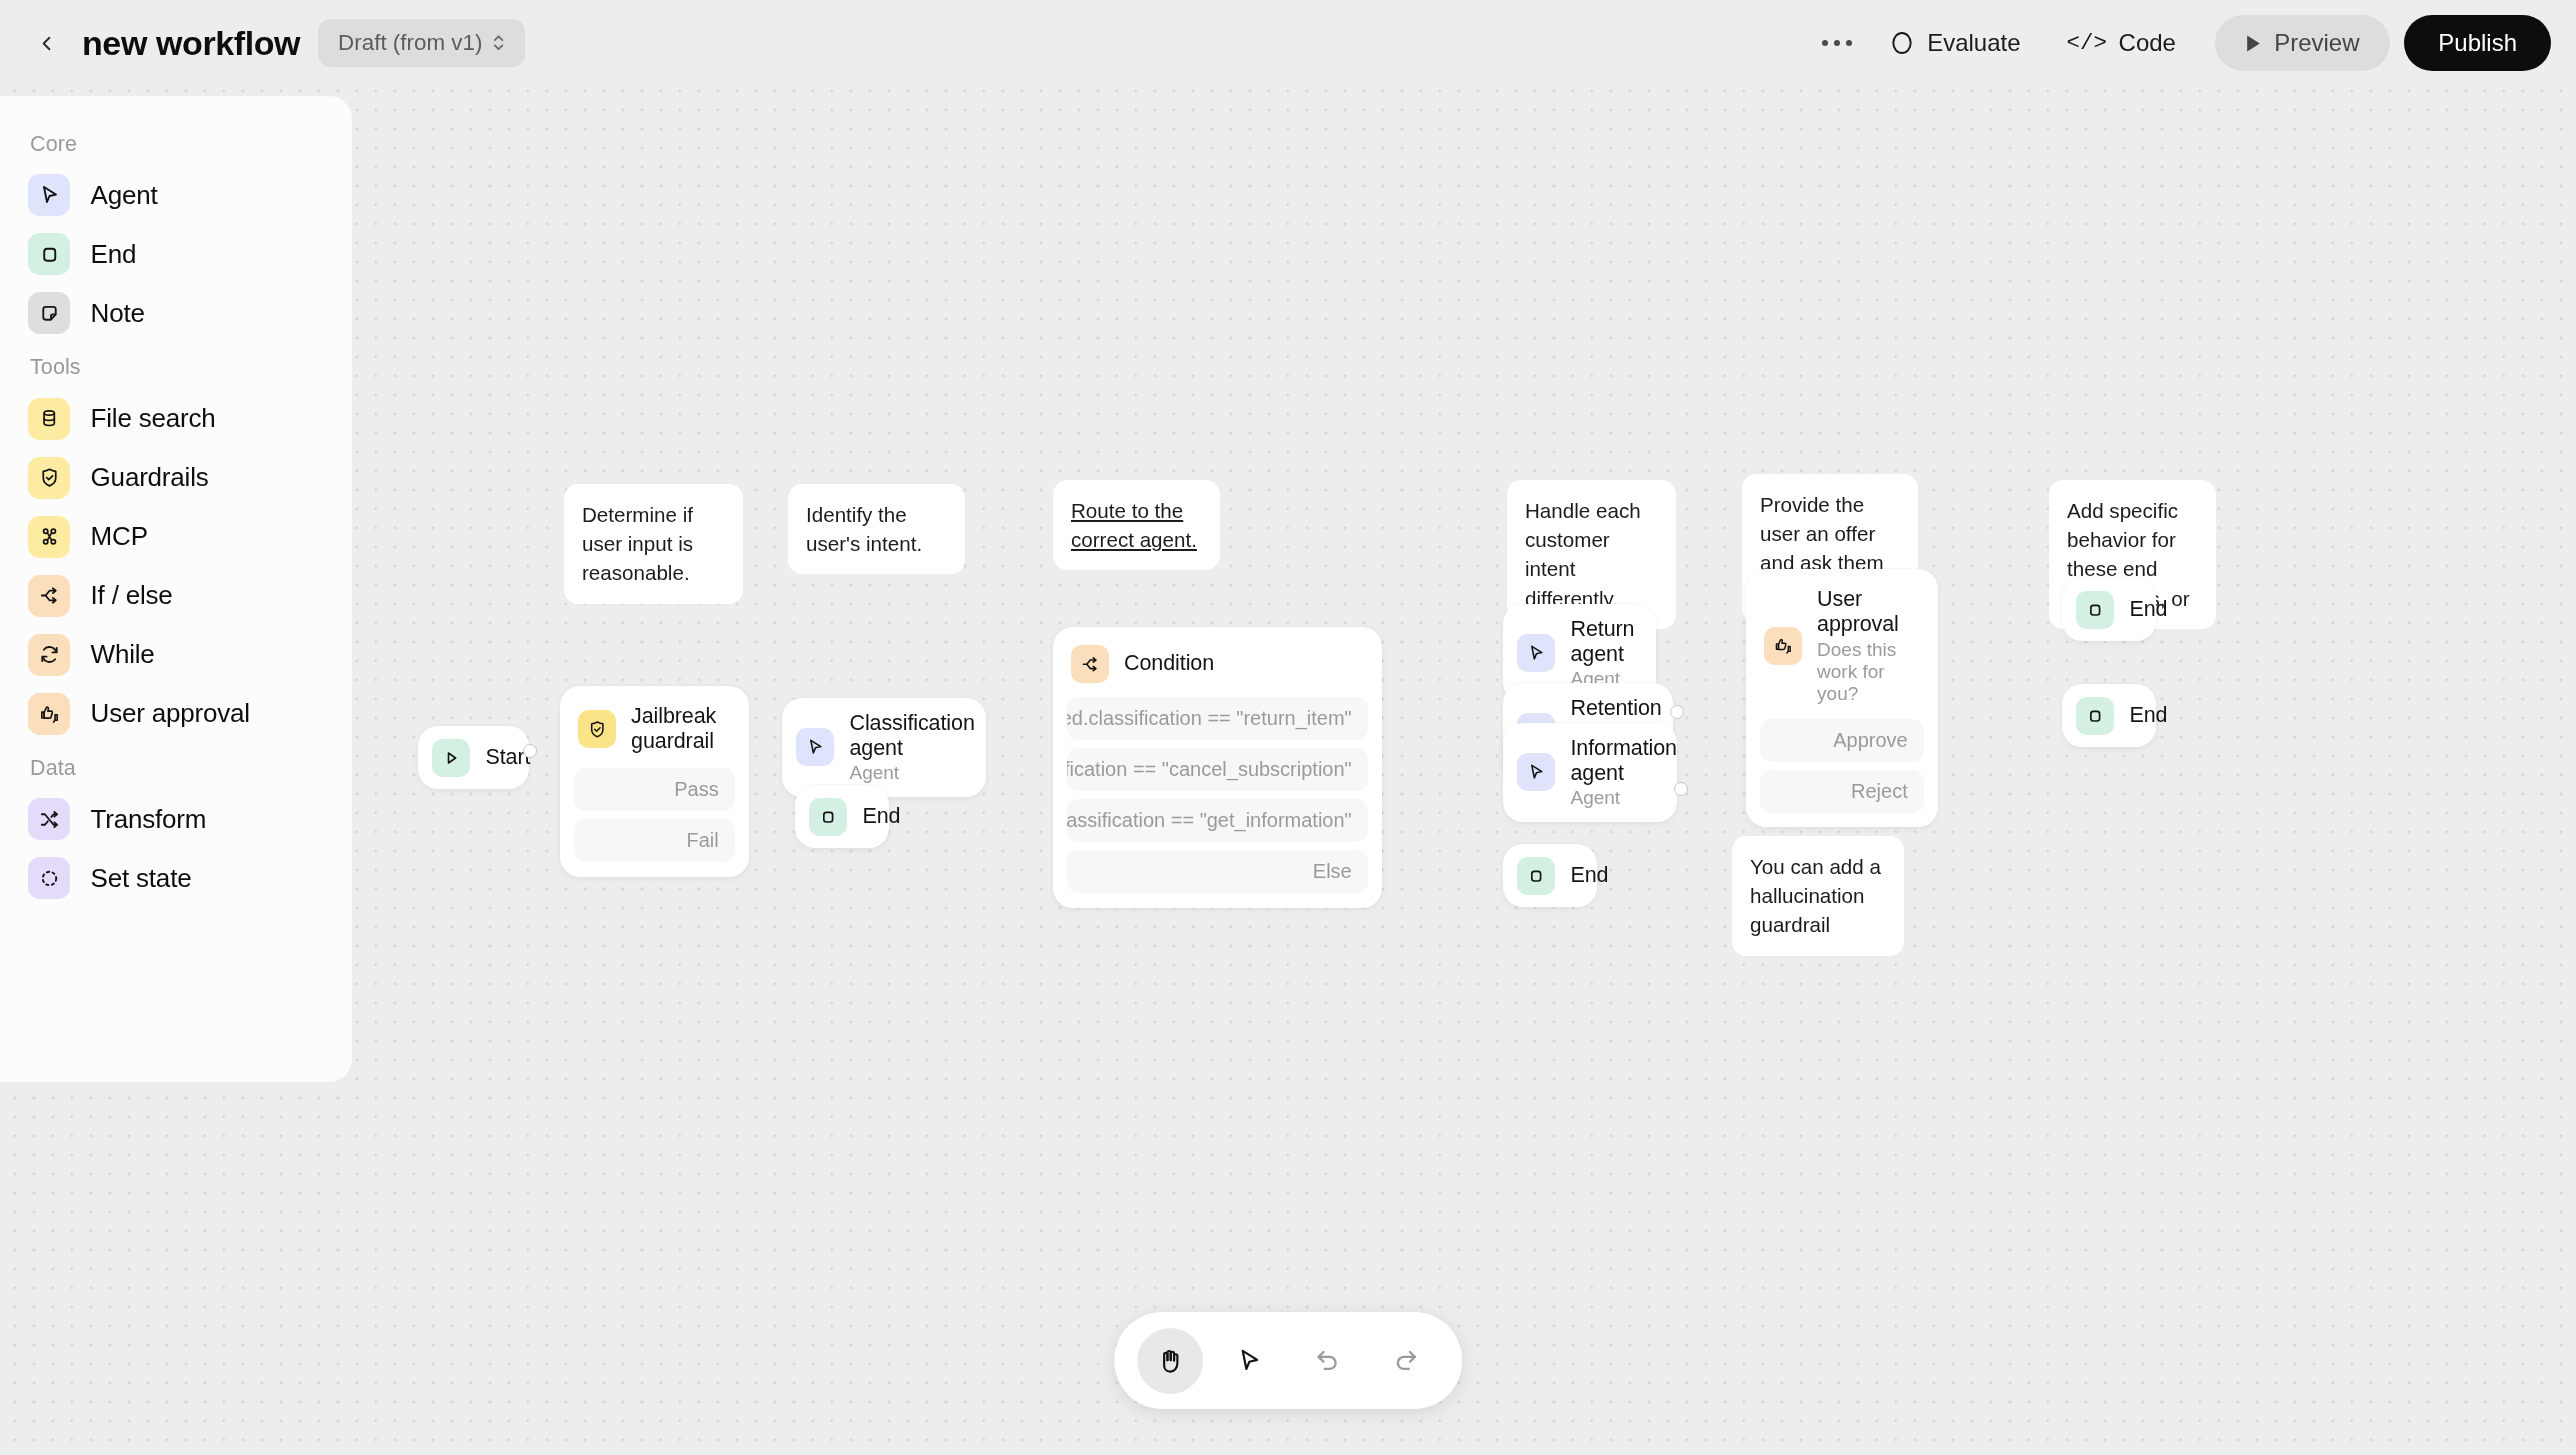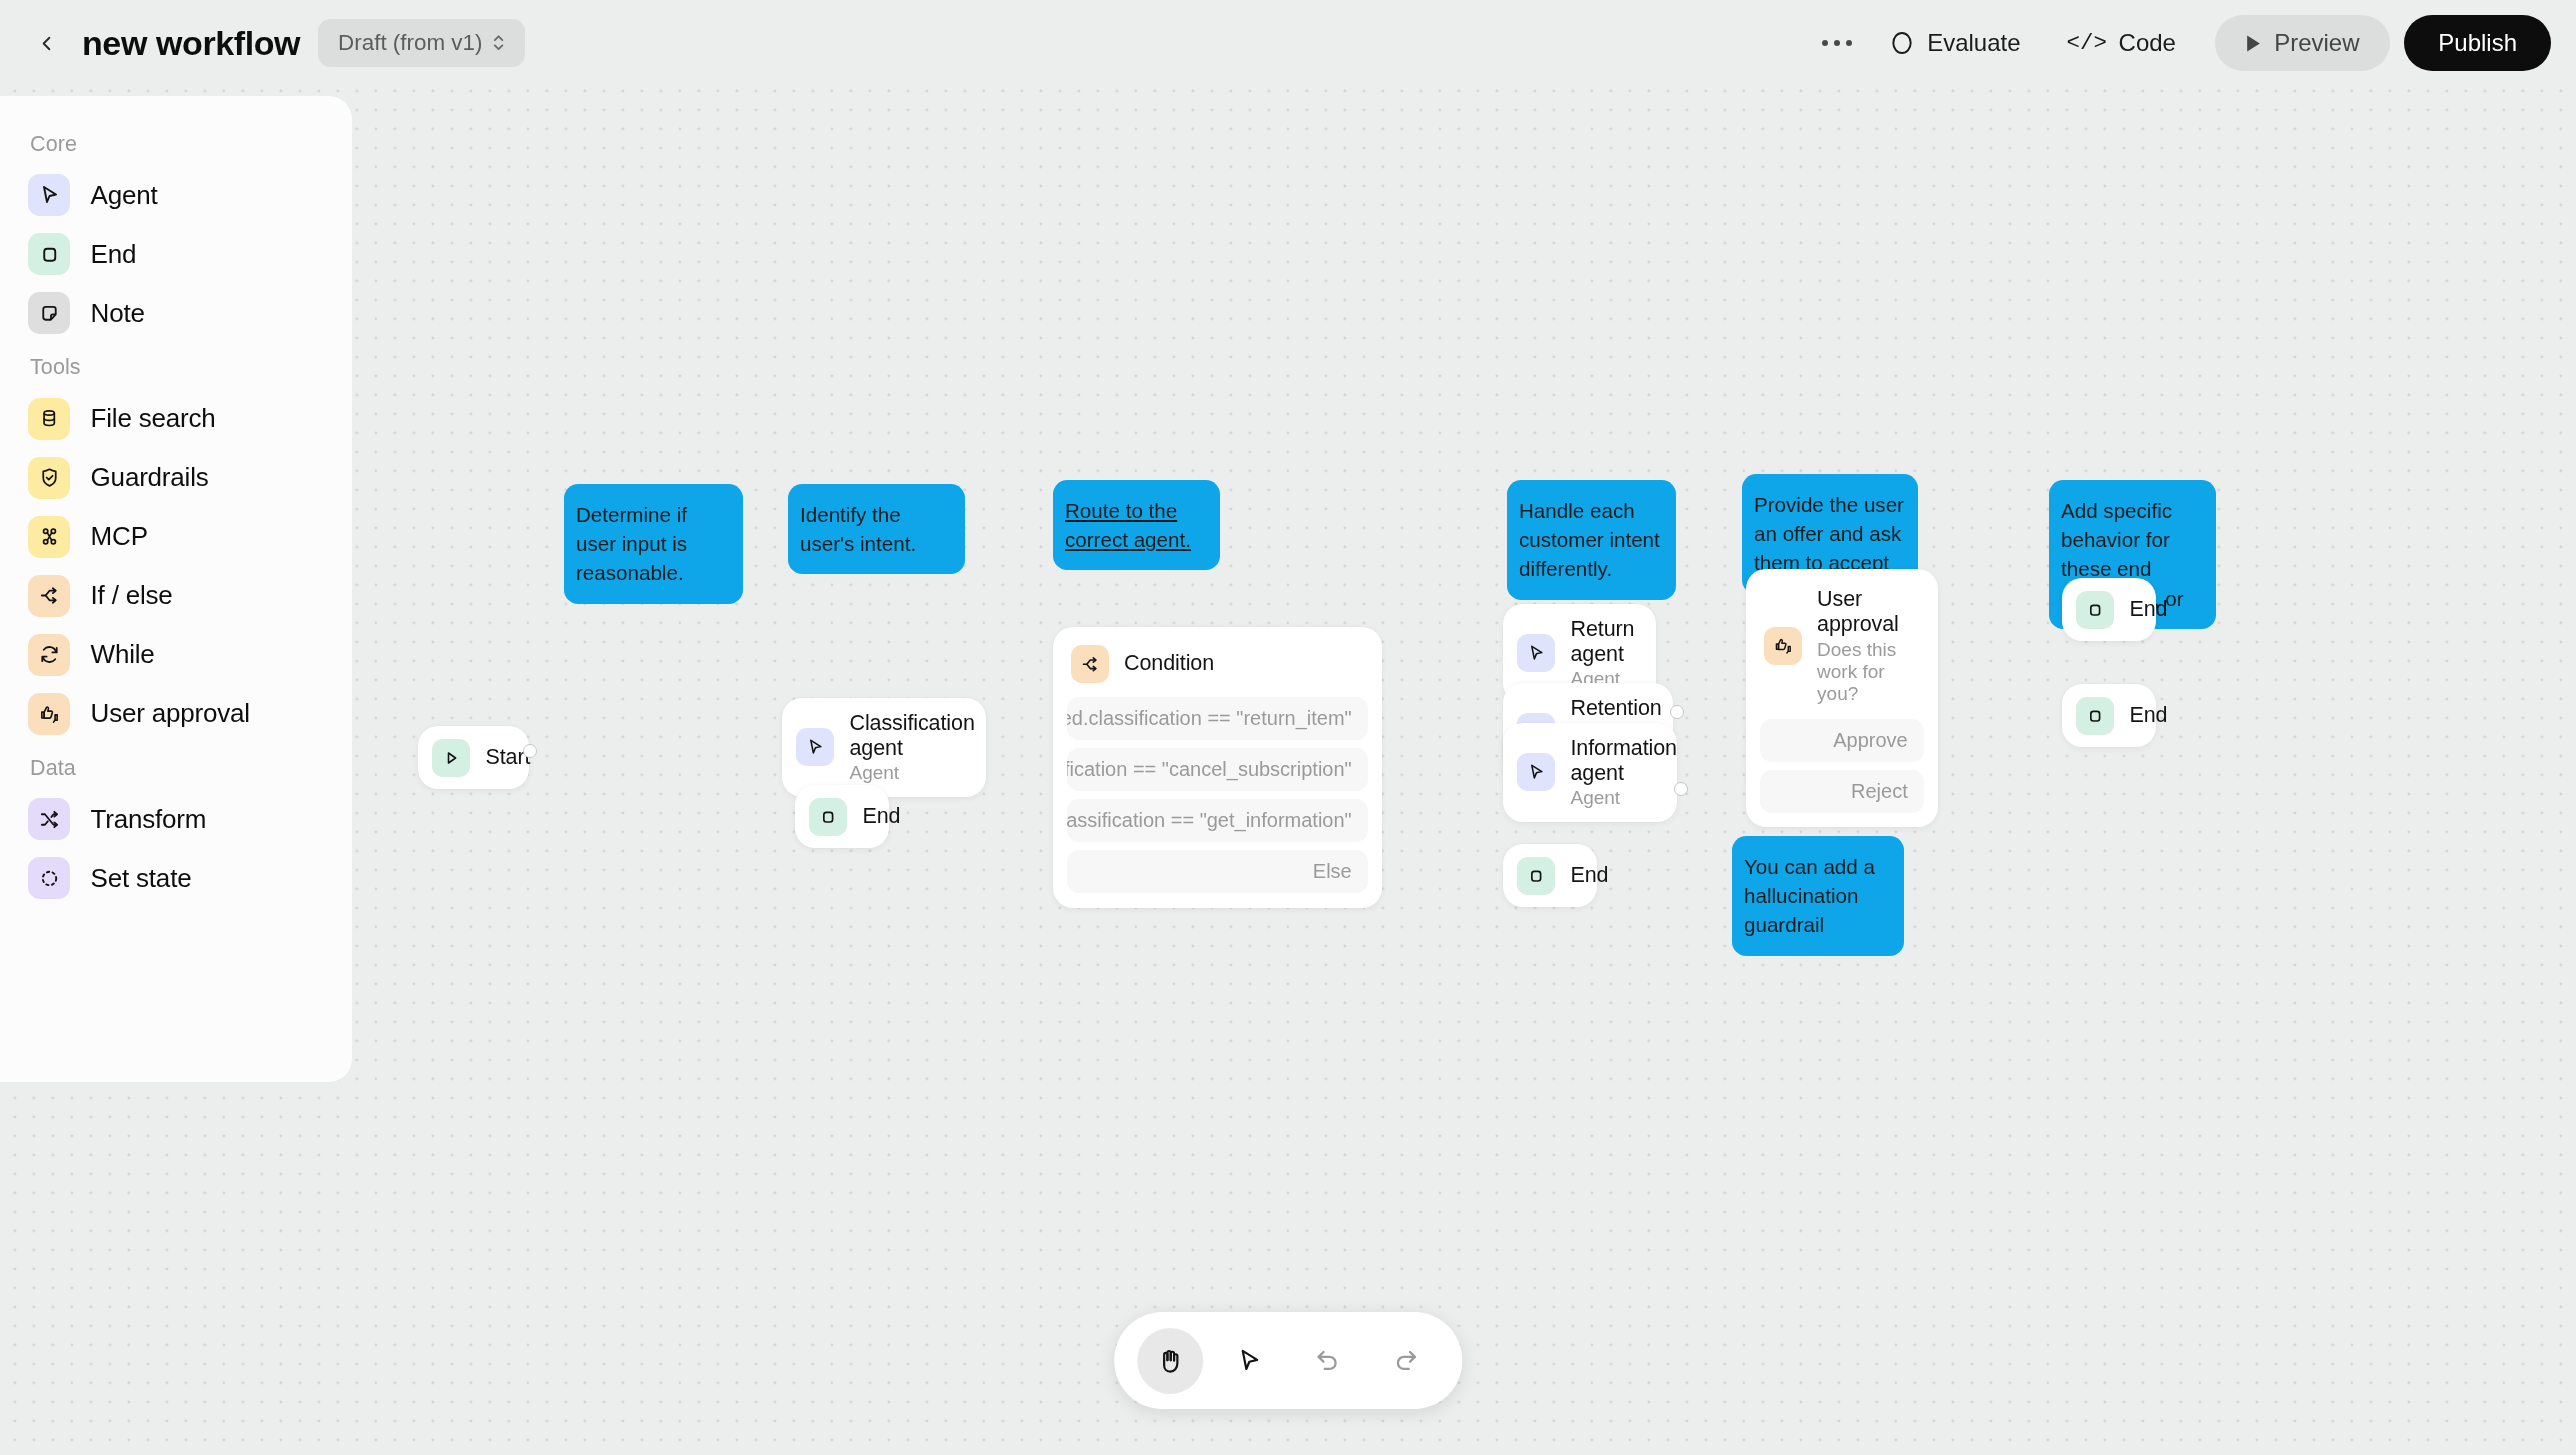--- a/index.html
+++ b/index.html
@@ -102,22 +102,22 @@
     white-space: nowrap; overflow: hidden; cursor: pointer;
   }
   .branch:last-child { margin-bottom: 0; }
   .port {
     position: absolute; width: 14.3px; height: 14.3px; border-radius: 50%;
     background: #ffffff; border: 1.6px solid #c6c6c6; z-index: 12;
   }
 
   
   .sticky {
-    position: absolute; background: #0ea5e9; border-radius: 14.3px;
-    padding: 16px 12px; font-size: 20.6px; line-height: 1.42; color: #1c1c1c;
+    position: absolute; background: #ffffff; border-radius: 14.3px;
+    padding: 16px 18px; font-size: 20.6px; line-height: 1.42; color: #1c1c1c;
     z-index: 8; cursor: grab;
   }
 
   
   .toolbar {
     position: absolute; left: 50%; transform: translateX(-50%); bottom: 47px;
     height: 97px; background: #ffffff; border-radius: 48px;
     box-shadow: 0 3.6px 18px rgba(0,0,0,0.10);
     display: flex; align-items: center; gap: 12.5px; padding: 0 23px; z-index: 35;
   }
@@ -326,20 +326,33 @@
   <div class="node node-simple" style="left:418px; top:726px; width:111px;">
     <span class="node-ico" style="background:#d4f0e2">
       <svg width="20" height="20" viewBox="0 0 24 24" fill="none" stroke="#141414" stroke-width="1.9" stroke-linejoin="round">
         <path d="M9 6 L17.5 12 L9 18 Z"></path>
         </svg>
     </span>
     <span class="node-title">Start</span>
   </div>
   <div class="port" style="left:523px; top:744px;"></div>
 
+  <div class="node node-card" style="left:560px; top:686px; width:189px;">
+    <div class="node-head">
+      <span class="node-ico" style="background:#fbe487">
+        <svg width="20.6" height="20.6" viewBox="0 0 24 24" fill="none" stroke="#141414" stroke-width="1.8" stroke-linejoin="round">
+          <path d="M12 3.5 c3 1.8 5.5 2 6.5 2 v7 c0 4.5 -3.5 7 -6.5 8.2 c-3 -1.2 -6.5 -3.7 -6.5 -8.2 v-7 c1 0 3.5 -0.2 6.5 -2 z"></path>
+          <polyline points="9 12 11.2 14.2 15.2 10.2" stroke-linecap="round"></polyline>
+          </svg>
+      </span>
+      <span class="node-title">Jailbreak guardrail</span>
+    </div>
+    <div class="branch">Pass</div>
+    <div class="branch">Fail</div>
+  </div>
 
   <div class="node node-simple" style="left:782px; top:698px; width:204px;">
     <span class="node-ico" style="background:#dfe3fb">
       <svg width="20" height="20" viewBox="0 0 24 24" fill="none" stroke="#141414" stroke-width="1.9" stroke-linejoin="round">
         <path d="M7 4 L19 11.5 L12.5 13 L10 19 Z"></path>
         </svg>
     </span>
     <span>
       <span class="node-title" style="display:block">Classification agent</span>
       <span class="node-sub" style="display:block">Agent</span>

